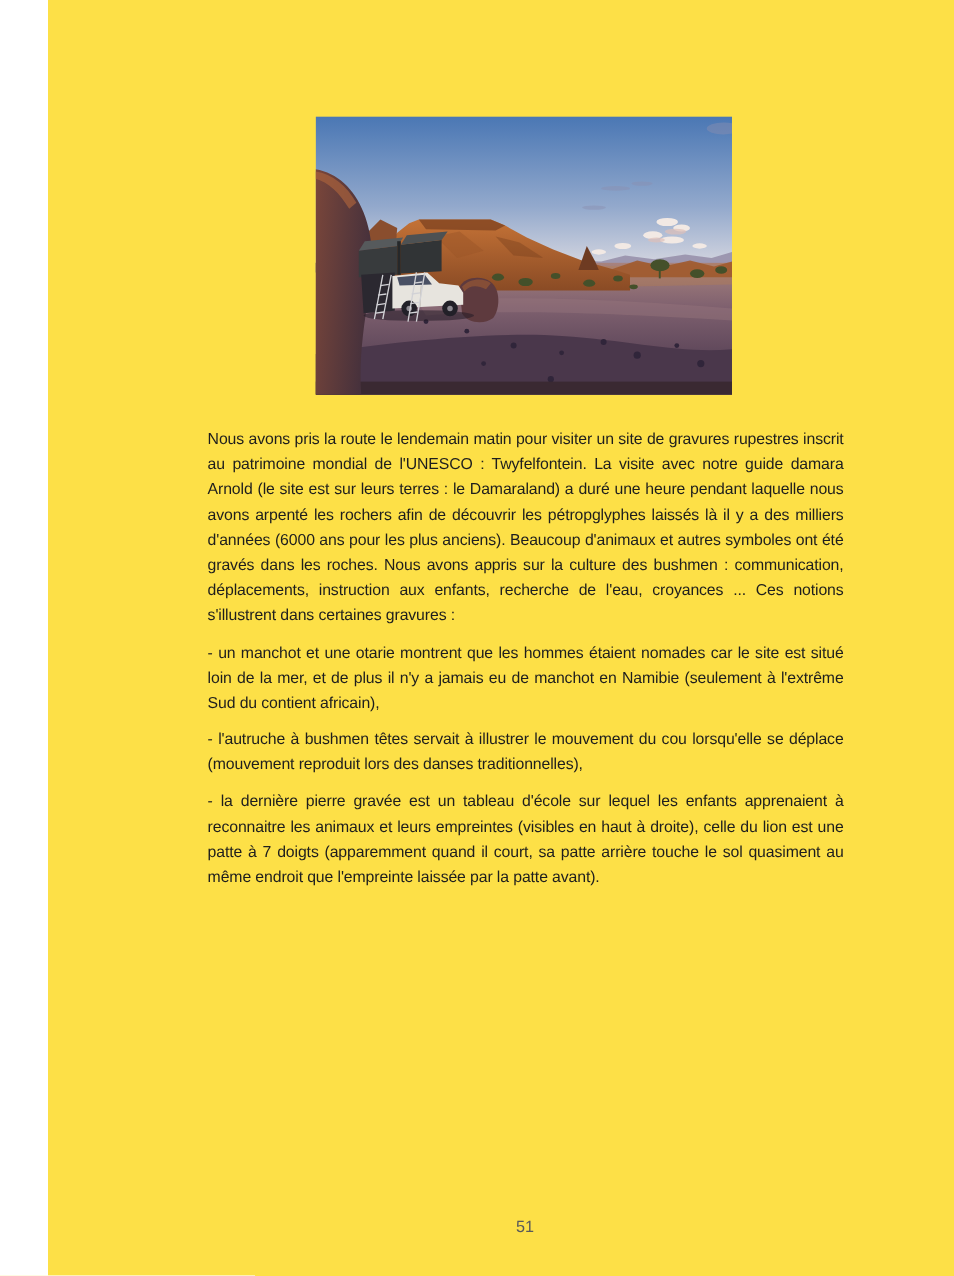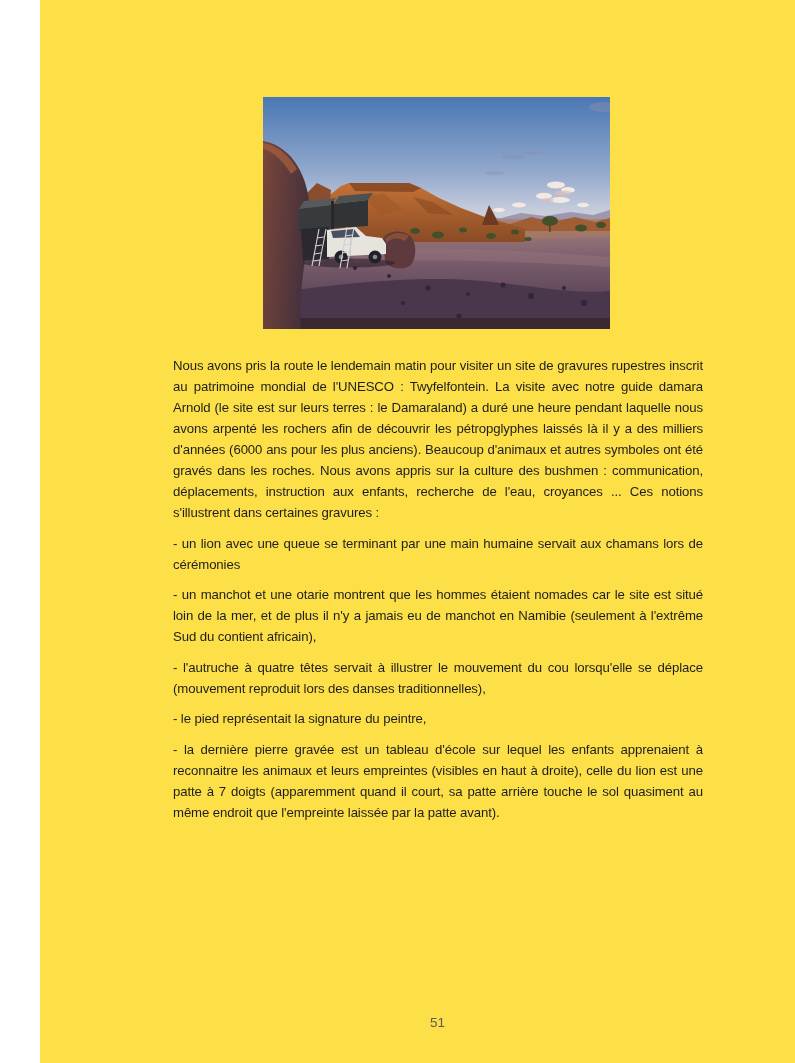--- a/index.html
+++ b/index.html
@@ -190,22 +190,20 @@
         <path d="M82,139 L89,138"></path>
           <path d="M80,148 L87,147"></path>
           <path d="M79,156 L86,155"></path>
           <path d="M78,164 L85,163"></path>
       </g>
     </svg>
   </figure>
 
   <div class="text-block">
     <p>Nous avons pris la route le lendemain matin pour visiter un site de gravures rupestres inscrit au patrimoine mondial de l'UNESCO : Twyfelfontein. La visite avec notre guide damara Arnold (le site est sur leurs terres : le Damaraland) a duré une heure pendant laquelle nous avons arpenté les rochers afin de découvrir les pétropglyphes laissés là il y a des milliers d'années (6000 ans pour les plus anciens). Beaucoup d'animaux et autres symboles ont été gravés dans les roches. Nous avons appris sur la culture des bushmen : communication, déplacements, instruction aux enfants, recherche de l'eau, croyances ... Ces notions s'illustrent dans certaines gravures :</p>
-    <p>- un lion avec une queue se terminant par une main humaine servait aux chamans lors de cérémonies</p>
     <p>- un manchot et une otarie montrent que les hommes étaient nomades car le site est situé loin de la mer, et de plus il n'y a jamais eu de manchot en Namibie (seulement à l'extrême Sud du contient africain),</p>
-    <p>- l'autruche à quatre têtes servait à illustrer le mouvement du cou lorsqu'elle se déplace (mouvement reproduit lors des danses traditionnelles),</p>
-    <p>- le pied représentait la signature du peintre,</p>
+    <p>- l'autruche à bushmen têtes servait à illustrer le mouvement du cou lorsqu'elle se déplace (mouvement reproduit lors des danses traditionnelles),</p>
     <p>- la dernière pierre gravée est un tableau d'école sur lequel les enfants apprenaient à reconnaitre les animaux et leurs empreintes (visibles en haut à droite), celle du lion est une patte à 7 doigts (apparemment quand il court, sa patte arrière touche le sol quasiment au même endroit que l'empreinte laissée par la patte avant).</p>
   </div>
 
   <div class="page-number">51</div>
 
 </div>
 
 </body></html>

